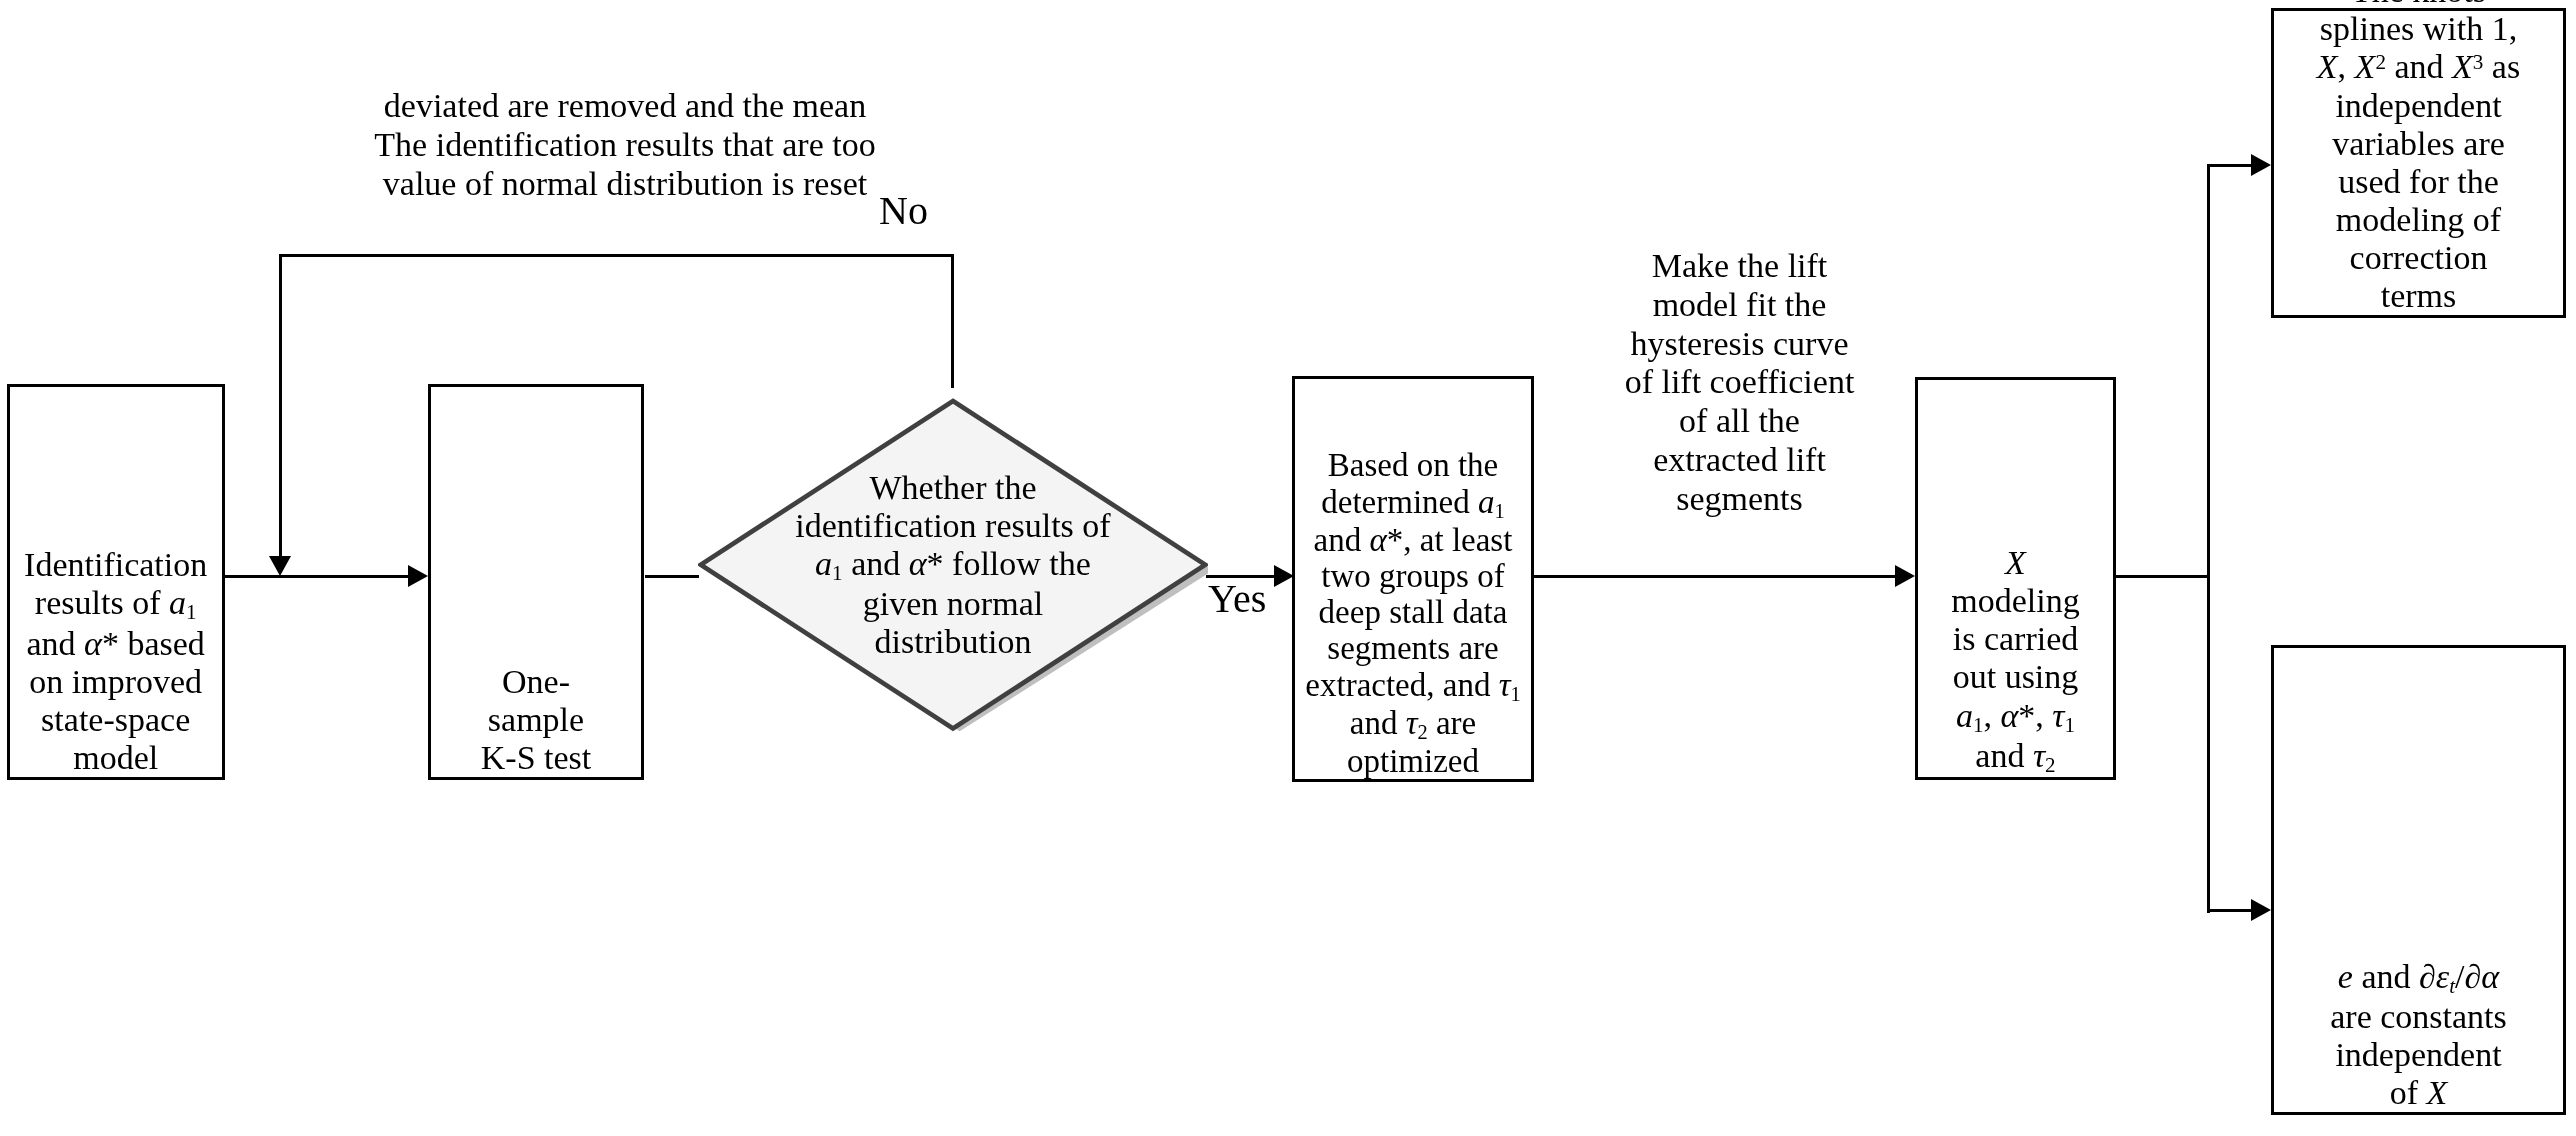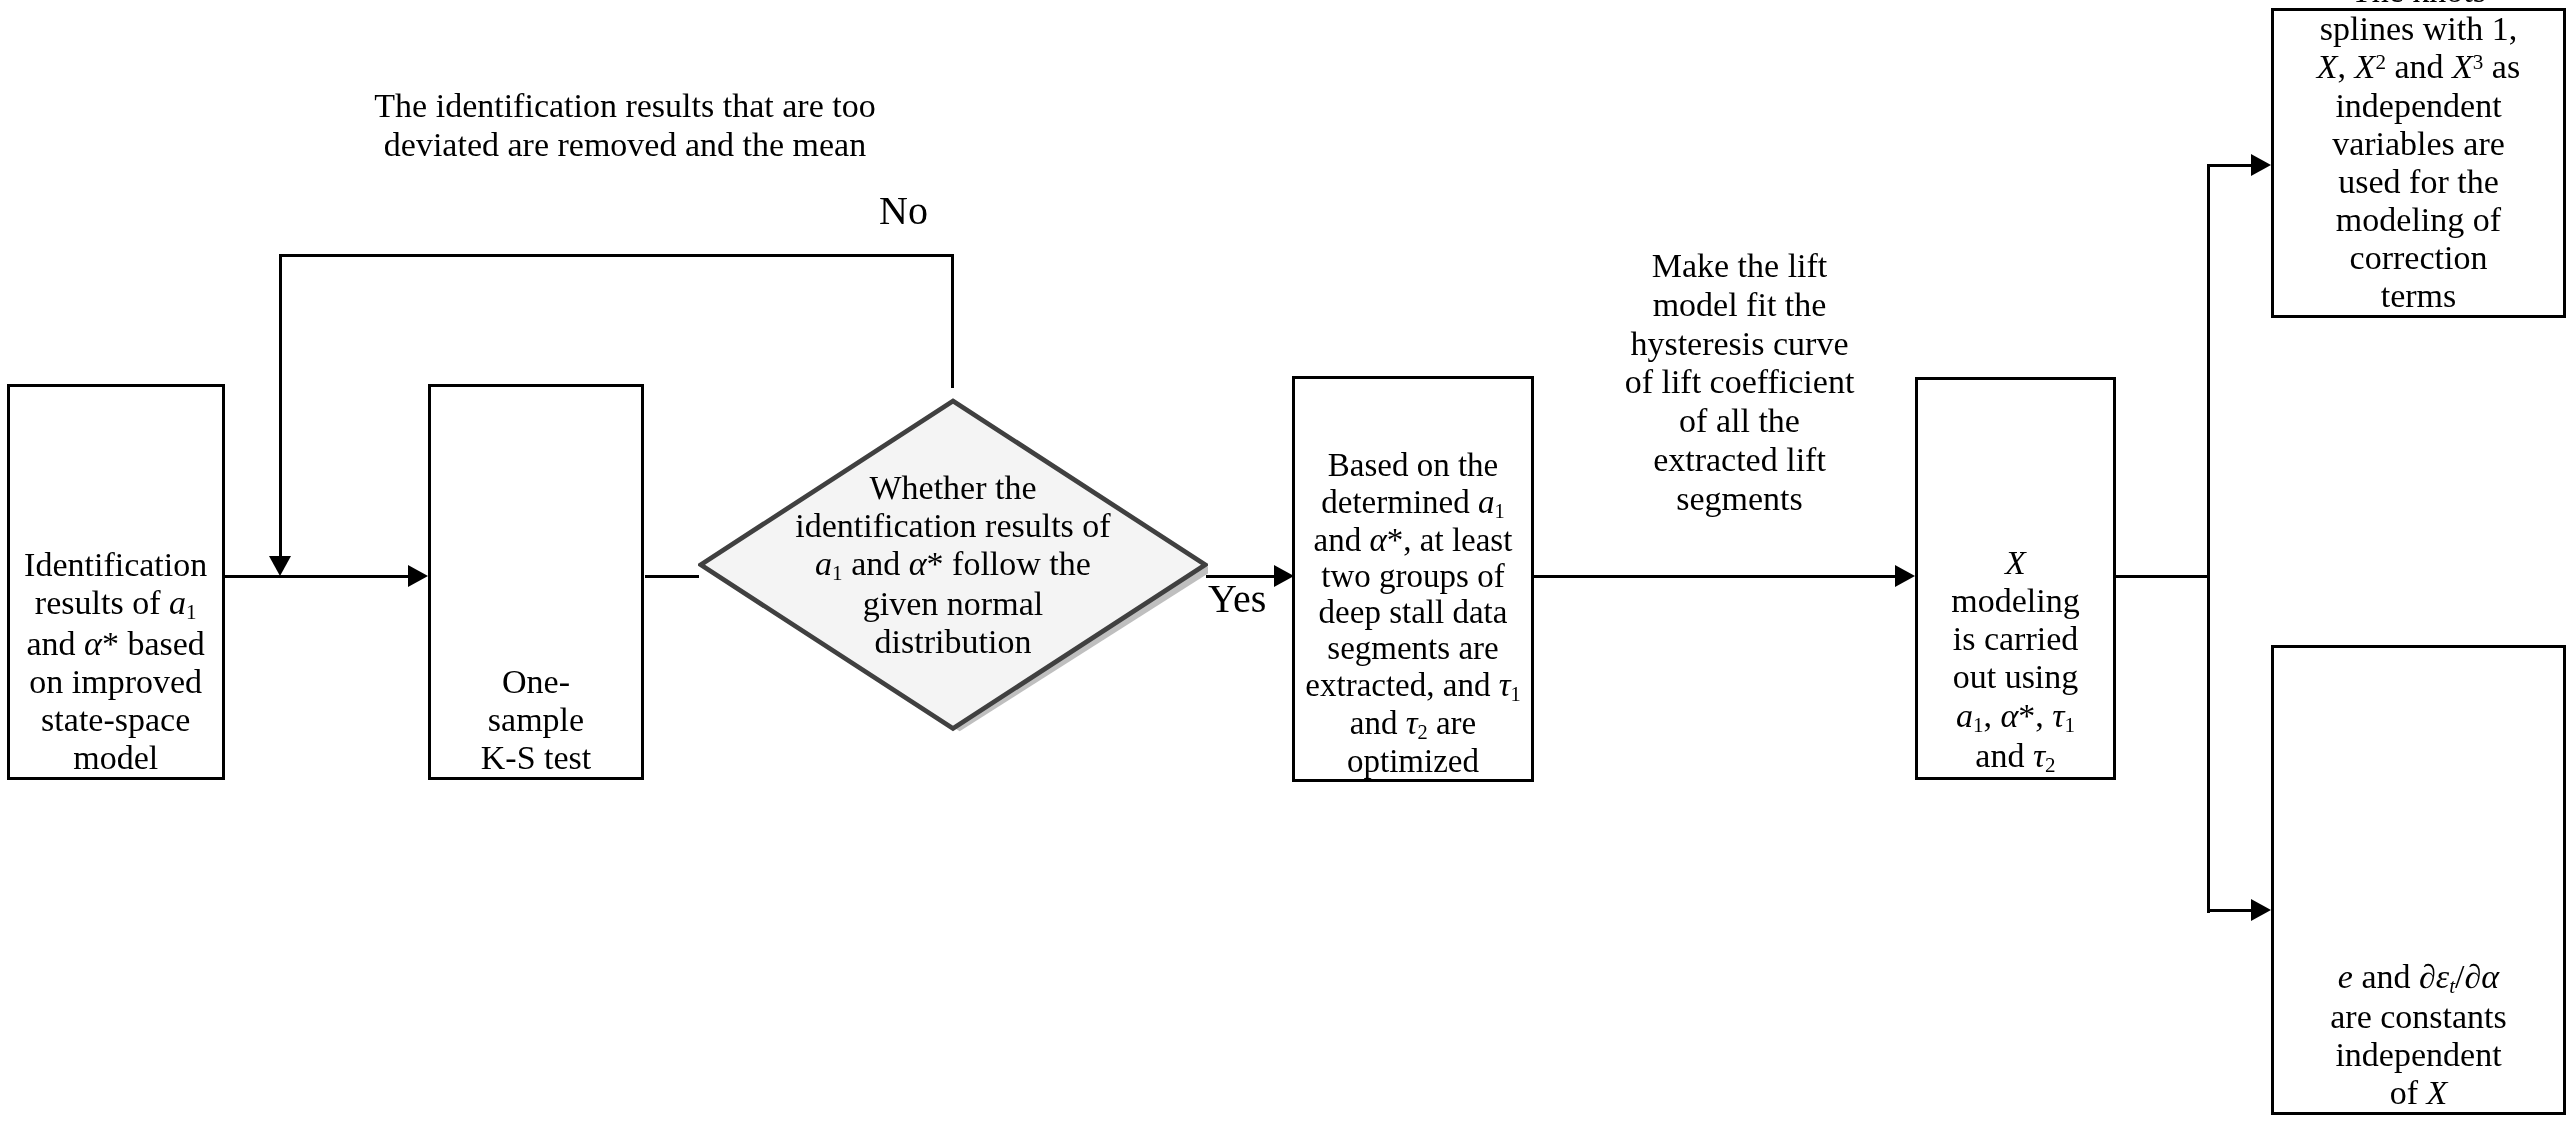--- a/index.html
+++ b/index.html
@@ -30,22 +30,23 @@
   i.mi{font-style:italic;}
   sub{font-size:0.62em;vertical-align:-0.22em;}
   sup{font-size:0.62em;vertical-align:0.45em;}
 </style>
 </head>
 <body>
 
 <div id="stage">
 
   <div class="freetext" style="left:269px;top:87px;width:712px;">
+    <div>deviated are removed and the mean</div>
     <div>The identification results that are too</div>
-    <div>deviated are removed and the mean</div>
+    <div>value of normal distribution is reset</div>
   </div>
 
   <div class="freetext" style="left:1605px;top:247px;width:269px;">
     <div>Make the lift</div>
     <div>model fit the</div>
     <div>hysteresis curve</div>
     <div>of lift coefficient</div>
     <div>of all the</div>
     <div>extracted lift</div>
     <div>segments</div>

